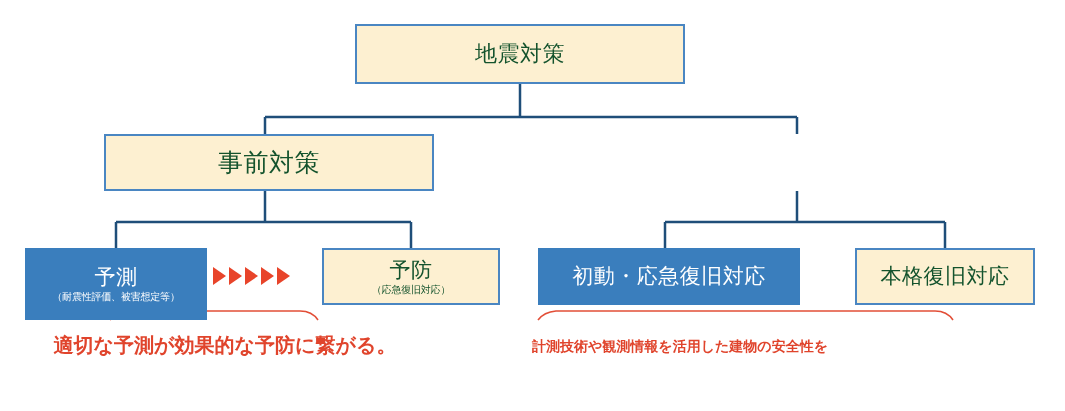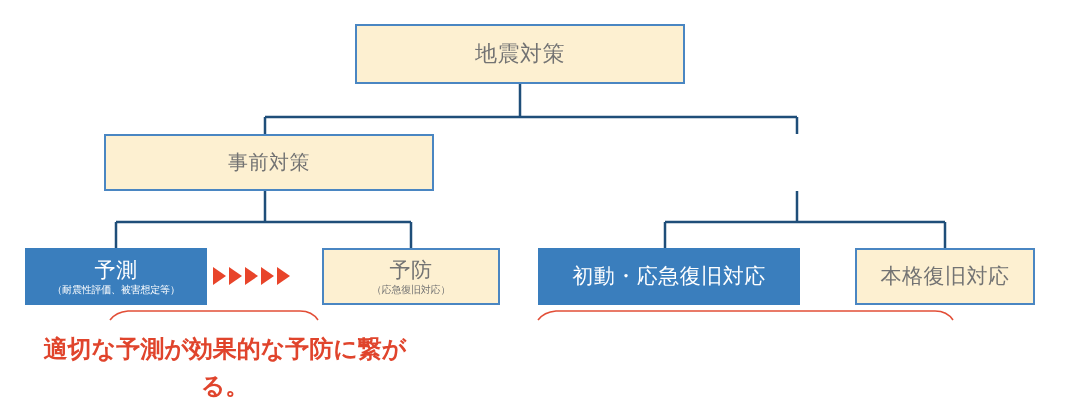--- a/index.html
+++ b/index.html
@@ -31,40 +31,40 @@
     display: flex;
     flex-direction: column;
     align-items: center;
     justify-content: center;
     text-align: center;
     line-height: 1.15;
   }
   .node.cream {
     background: #fdf0d1;
     border: 2px solid #4a86c2;
-    color: #737373;
+    color: #14532d;
   }
   .node.blue {
     background: #3a7ebd;
     border: 2px solid #3a7ebd;
     color: #ffffff;
   }
   .node .title {
     font-size: 21px;
     font-weight: 400;
     letter-spacing: 0.5px;
   }
   .node .sub {
     font-size: 10px;
     font-weight: 400;
     margin-top: 2px;
     letter-spacing: -0.2px;
   }
   .node.lvl1 .title { font-size: 22px; }
-  .node.lvl2 .title { font-size: 20px; }
+  .node.lvl2 .title { font-size: 25px; }
   .node.leaf-big .title { font-size: 21px; }
 
   .arrows {
     position: absolute;
     display: flex;
     align-items: center;
     gap: 3px;
   }
   .tri {
     width: 0;
@@ -73,21 +73,21 @@
     border-bottom: 9px solid transparent;
     border-left: 13px solid #e8442a;
   }
   .caption {
     position: absolute;
     color: #e0442c;
     text-align: center;
     line-height: 1.55;
   }
   #caption-left {
-    font-size: 24px;
+    font-size: 20px;
     font-weight: 700;
   }
   #caption-right {
     font-size: 14px;
     font-weight: 700;
   }
 </style>
 </head>
 <body>
 
@@ -120,21 +120,21 @@
 
   <div class="node cream lvl1" style="left:355px; top:24px; width:330px; height:60px;">
     <span class="title">地震対策</span>
   </div>
 
   <div class="node cream lvl2" style="left:104px; top:134px; width:330px; height:57px;">
     <span class="title">事前対策</span>
   </div>
 
 
-  <div class="node blue" style="left:25px; top:248px; width:182px; height:57px;">
+  <div class="node blue" style="left:25px; top:248px; width:182px; height:72px;">
     <span class="title">予測</span>
     <span class="sub">（耐震性評価、被害想定等）</span>
   </div>
 
   <div class="arrows" style="left:213px; top:267px;">
     <span class="tri"></span>
     <span class="tri"></span>
     <span class="tri"></span>
     <span class="tri"></span>
     <span class="tri"></span>
@@ -151,15 +151,16 @@
 
   <div class="node cream leaf-big" style="left:855px; top:248px; width:180px; height:57px;">
     <span class="title">本格復旧対応</span>
   </div>
 
   <div class="caption" id="caption-left" style="left:40px; top:330px; width:370px;">
     <span>適切な予測が効果的な予防に繋がる。</span>
   </div>
 
   <div class="caption" id="caption-right" style="left:480px; top:336px; width:400px;">
+    <div>計測技術や観測情報を活用した建物の安全性を</div>
   </div>
 
 </div>
 
 </body></html>

